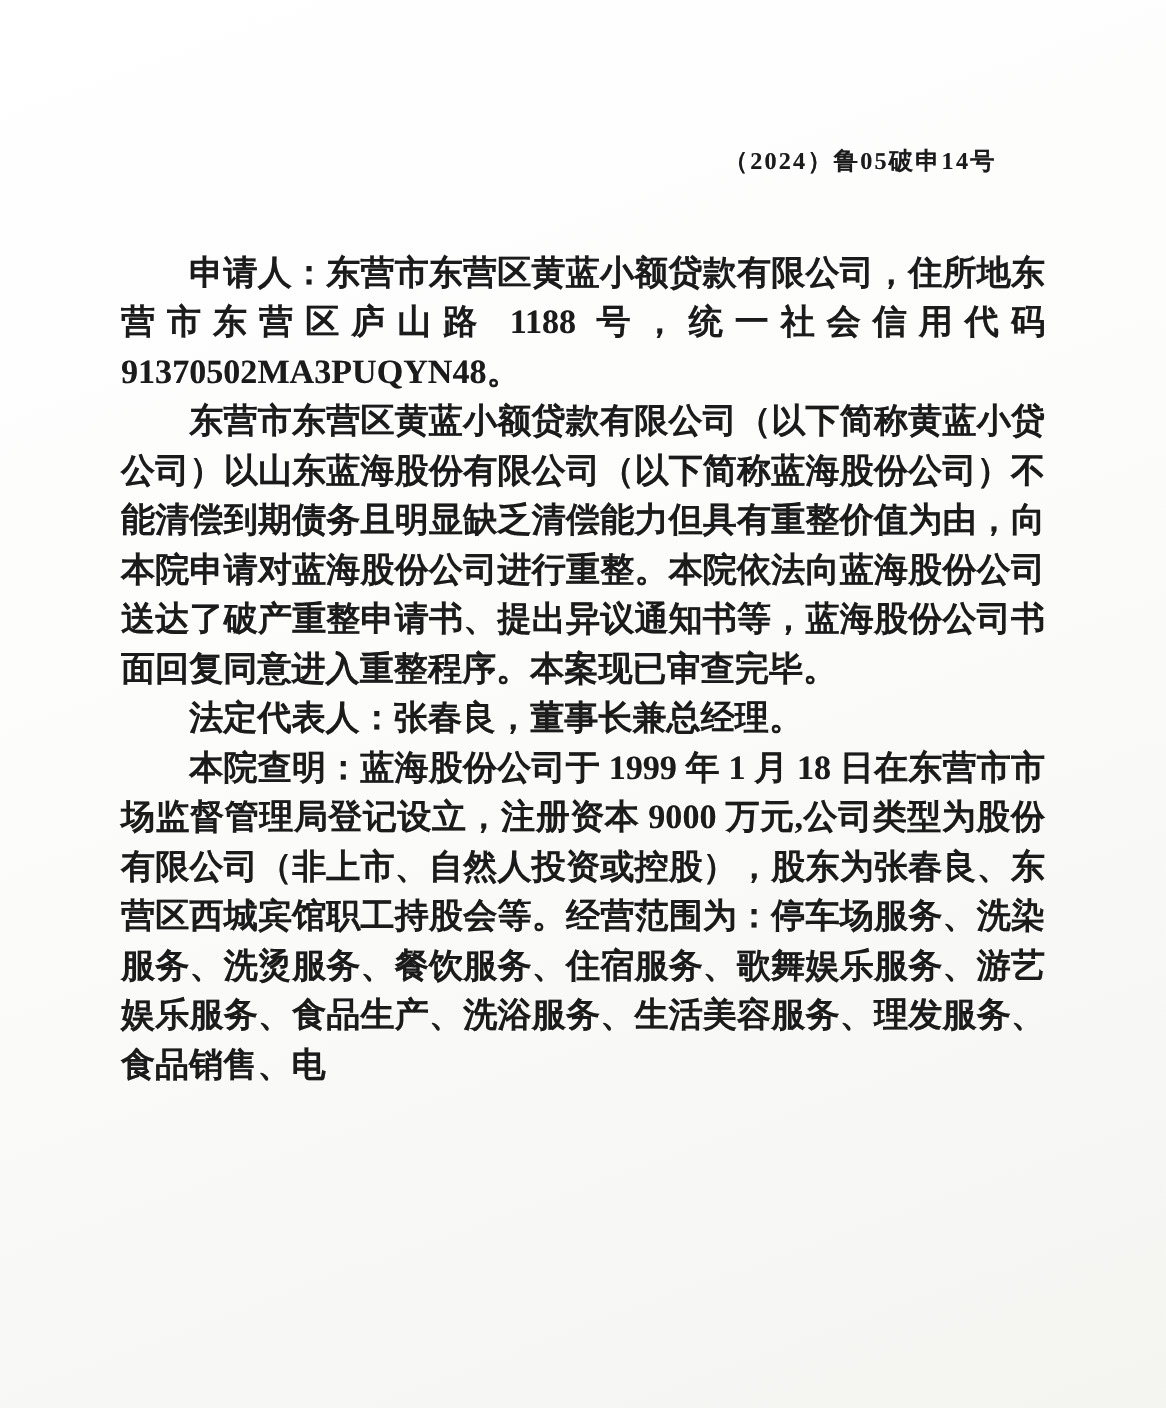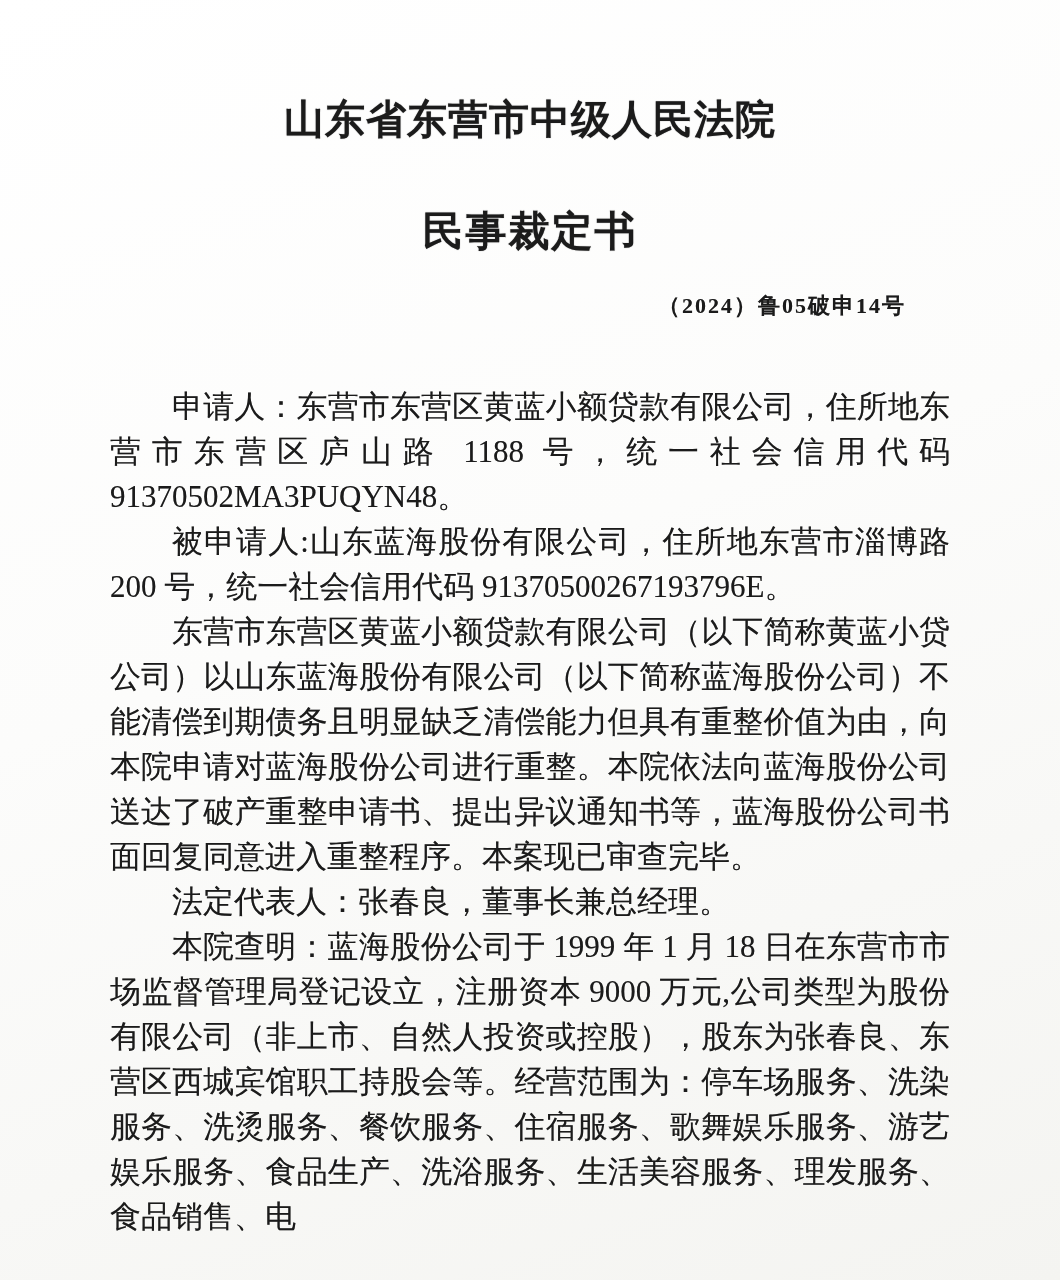--- a/index.html
+++ b/index.html
@@ -55,32 +55,30 @@
     margin-top: 62px;
     font-size: 31px;
     line-height: 45px;
     text-align: justify;
     text-justify: inter-character;
     text-shadow: 0 0 0.5px rgba(30,30,30,0.45);
   }
   .body-text p {
     margin: 0;
     text-indent: 2em;
+    font-weight: bold;
   }
 </style>
 </head>
 <body>
 
 <div class="page">
-  <h1 class="court-name">山东省东营市中级人民法院</h1>
 
-  <h2 class="doc-type">民事裁定书</h2>
 
   <div class="case-number">（2024）鲁05破申14号</div>
 
   <div class="body-text">
     <p>申请人：东营市东营区黄蓝小额贷款有限公司，住所地东营市东营区庐山路 1188 号，统一社会信用代码 91370502MA3PUQYN48。</p>
-    <p>被申请人:山东蓝海股份有限公司，住所地东营市淄博路 200 号，统一社会信用代码 91370500267193796E。</p>
     <p>东营市东营区黄蓝小额贷款有限公司（以下简称黄蓝小贷公司）以山东蓝海股份有限公司（以下简称蓝海股份公司）不能清偿到期债务且明显缺乏清偿能力但具有重整价值为由，向本院申请对蓝海股份公司进行重整。本院依法向蓝海股份公司送达了破产重整申请书、提出异议通知书等，蓝海股份公司书面回复同意进入重整程序。本案现已审查完毕。</p>
     <p>法定代表人：张春良，董事长兼总经理。</p>
     <p>本院查明：蓝海股份公司于 1999 年 1 月 18 日在东营市市场监督管理局登记设立，注册资本 9000 万元,公司类型为股份有限公司（非上市、自然人投资或控股），股东为张春良、东营区西城宾馆职工持股会等。经营范围为：停车场服务、洗染服务、洗烫服务、餐饮服务、住宿服务、歌舞娱乐服务、游艺娱乐服务、食品生产、洗浴服务、生活美容服务、理发服务、食品销售、电</p>
   </div>
 </div>
 
 </body></html>

